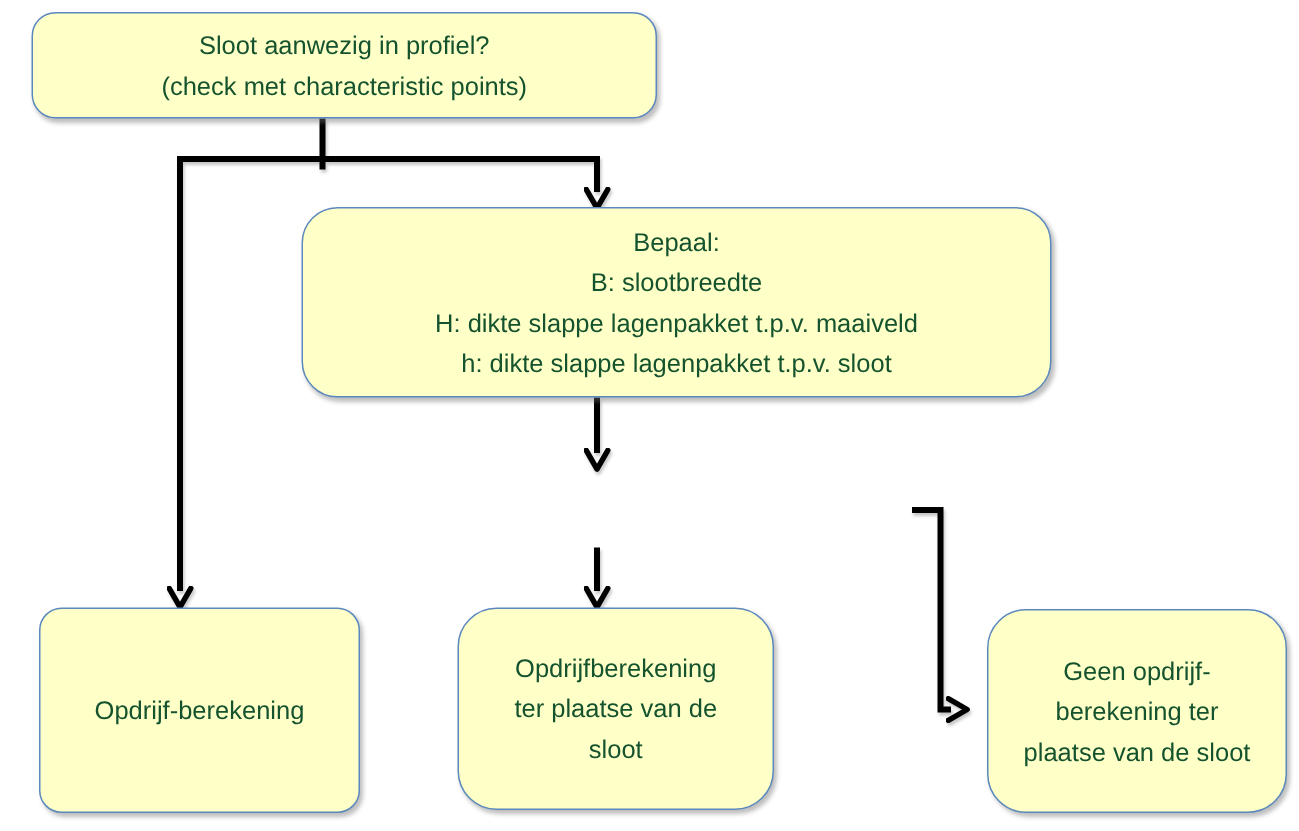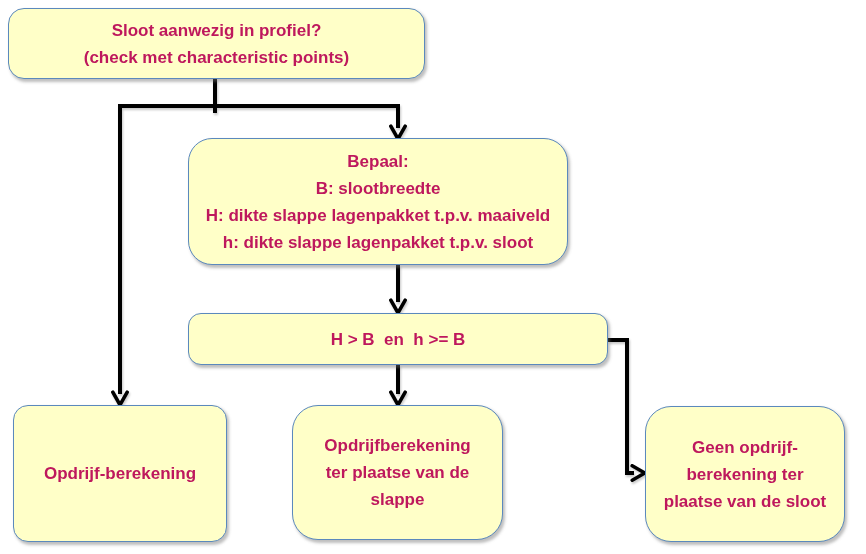--- a/index.html
+++ b/index.html
@@ -24,29 +24,30 @@
   }
   .node {
     position: absolute;
     box-sizing: border-box;
     background: #FFFFC8;
     border: 1.5px solid #5b89bd;
     display: flex;
     align-items: center;
     justify-content: center;
     text-align: center;
-    font-weight: 700;
+    font-weight: 400;
     font-size: 17px;
     line-height: 27px;
-    color: #be185d;
+    color: #14532d;
     white-space: pre-wrap;
     box-shadow: 2px 2.5px 3px rgba(110,110,110,0.45);
+    margin-left: 13px;
   }
   #node-sloot-check   { left: 8px;   top: 8px;   width: 417px; height: 71px;  border-radius: 16px; }
-  #node-bepaal        { left: 188px; top: 138px; width: 380px; height: 127px; border-radius: 24px; }
+  #node-bepaal        { left: 188px; top: 138px; width: 500px; height: 127px; border-radius: 24px; }
   #node-condition     { left: 188px; top: 313px; width: 420px; height: 52px;  border-radius: 13px; }
   #node-opdrijf       { left: 13px;  top: 405px; width: 214px; height: 137px; border-radius: 15px; }
   #node-opdrijf-sloot { left: 292px; top: 405px; width: 211px; height: 135px; border-radius: 26px; }
   #node-geen-opdrijf  { left: 645px; top: 406px; width: 200px; height: 136px; border-radius: 26px; }
 </style>
 </head>
 <body>
 
 <div id="canvas">
 
@@ -65,25 +66,24 @@
   </svg>
 
   <div class="node" id="node-sloot-check">Sloot aanwezig in profiel?
 (check met characteristic points)</div>
 
   <div class="node" id="node-bepaal">Bepaal:
 B: slootbreedte
 H: dikte slappe lagenpakket t.p.v. maaiveld
 h: dikte slappe lagenpakket t.p.v. sloot</div>
 
-  <div class="node" id="node-condition">H &gt; B  en  h &gt;= B</div>
 
   <div class="node" id="node-opdrijf">Opdrijf-berekening</div>
 
   <div class="node" id="node-opdrijf-sloot">Opdrijfberekening
 ter plaatse van de
-slappe</div>
+sloot</div>
 
   <div class="node" id="node-geen-opdrijf">Geen opdrijf-
 berekening ter
 plaatse van de sloot</div>
 
 </div>
 
 </body></html>

